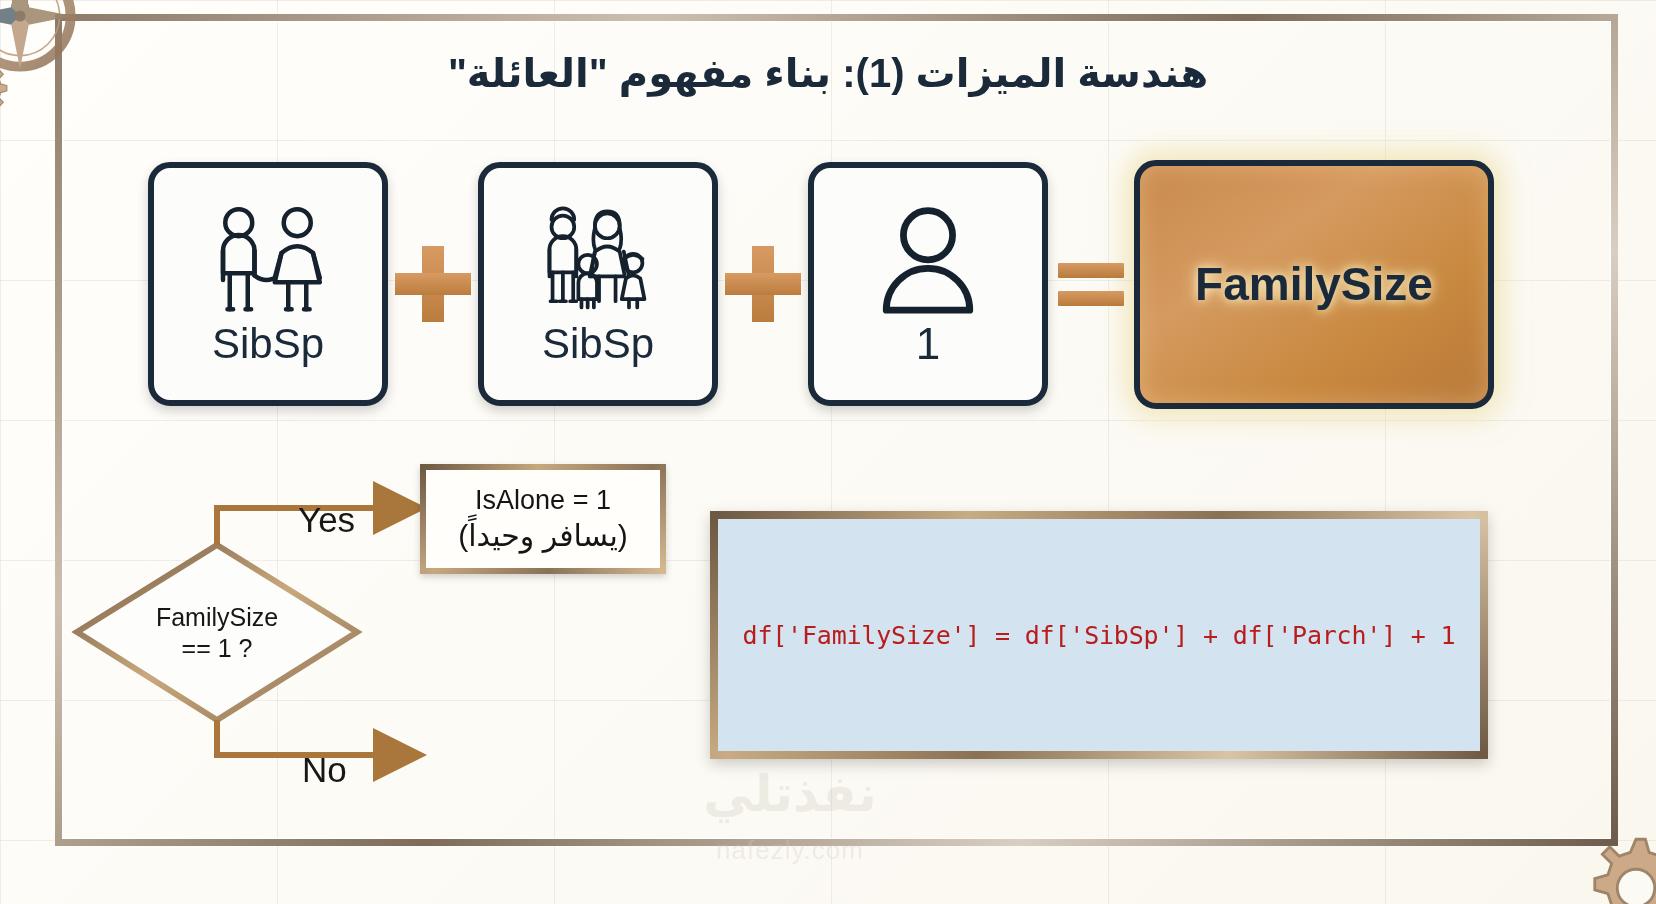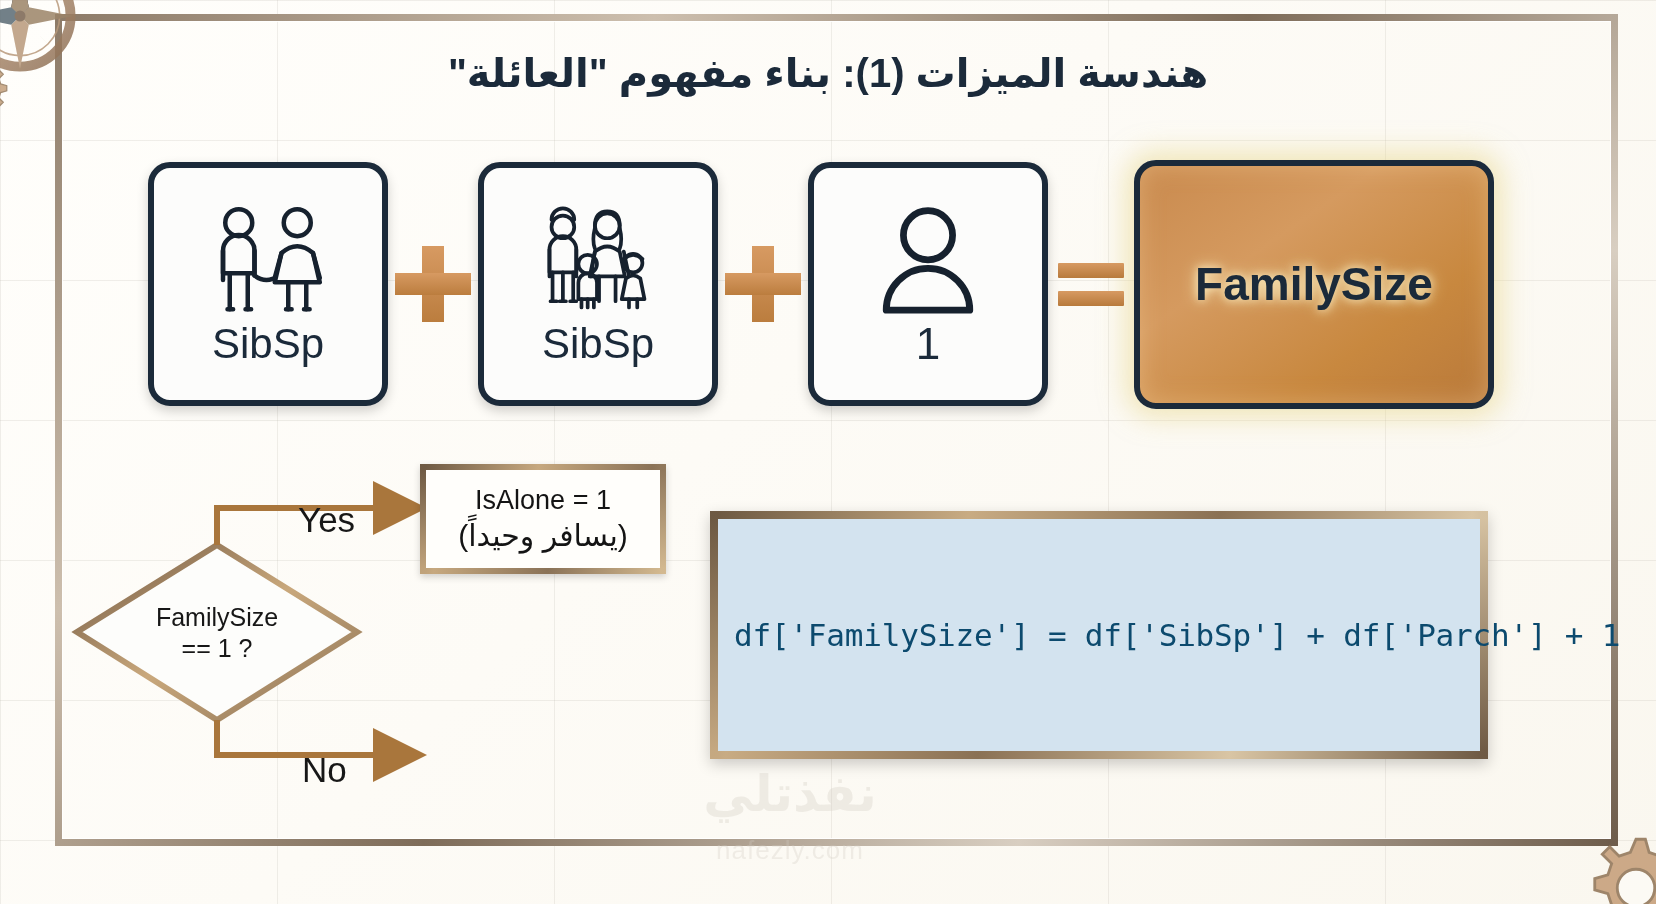--- a/index.html
+++ b/index.html
@@ -132,21 +132,21 @@
     position:absolute;left:710px;top:511px;width:778px;height:248px;
     background:#d3e3ef;
     border:8px solid transparent;
     border-image:linear-gradient(135deg,#6d5942,#c8ab83,#8a7154,#d9c5a4,#6f5a44) 1;
     box-shadow:0 5px 14px rgba(0,0,0,.20);
     display:flex;flex-direction:column;justify-content:center;gap:34px;
     padding:0 16px;box-sizing:border-box;direction:ltr;
   }
   .code .line{
     font-family:"DejaVu Sans Mono","Liberation Mono",monospace;
-    font-size:31px;color:#0c4a6e;white-space:pre;text-align:center;
+    font-size:25px;color:#b91c1c;white-space:pre;text-align:center;
     letter-spacing:-0.2px;
   }
 
   
   .wm{
     position:absolute;left:655px;bottom:30px;width:270px;height:105px;
     opacity:.30;pointer-events:none;text-align:center;
     color:#b9b2a6;
   }
   .wm .ar{font-size:50px;font-weight:bold;direction:rtl;line-height:1;color:#cfc9bf;}

